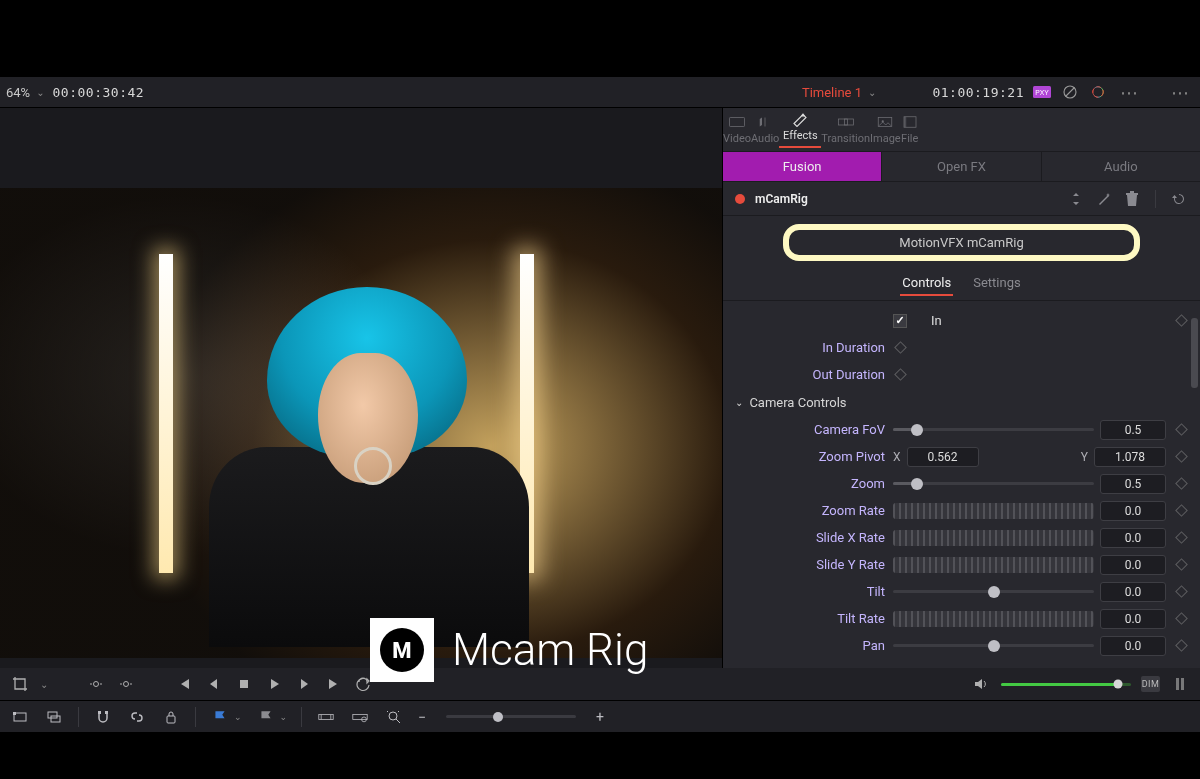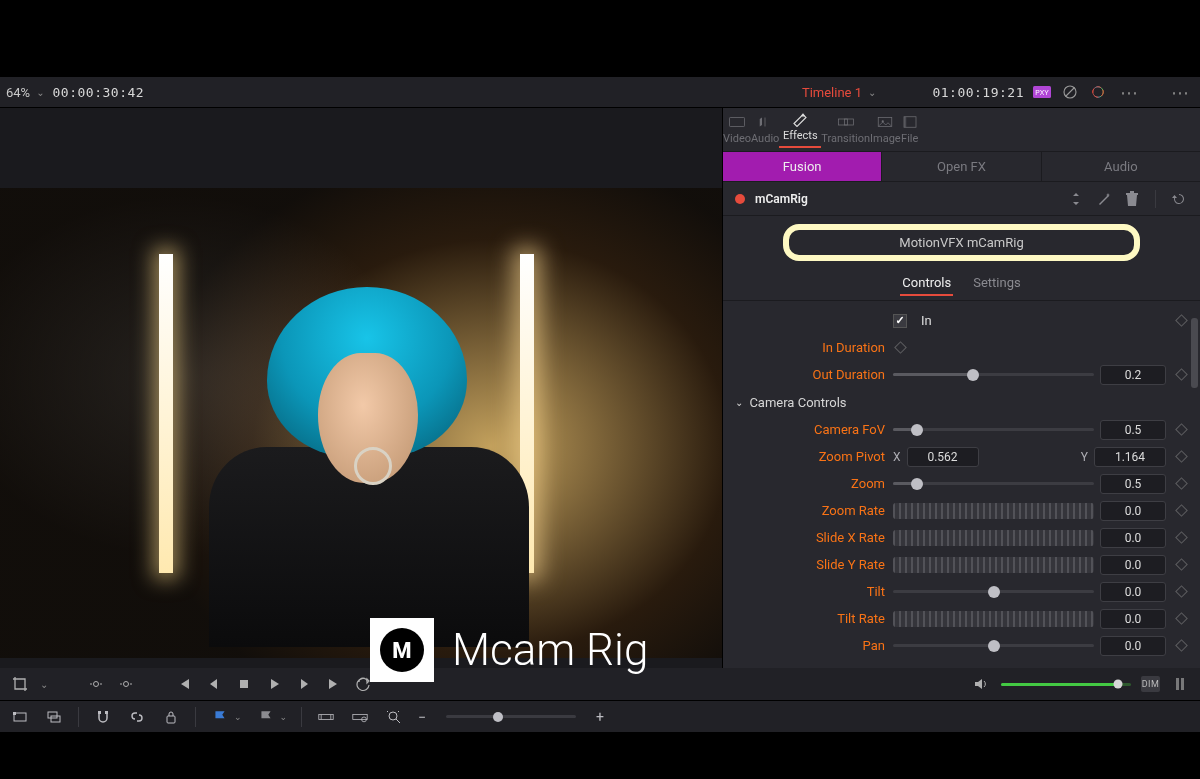--- a/index.html
+++ b/index.html
@@ -55,29 +55,29 @@
 .fxTitle{border:6px solid #fef9c3;border-radius:16px;padding:5px 110px;font-size:13px;color:#c9c9c9}
 
 
 .innerTabs{display:flex;justify-content:center;gap:18px;font-size:13px;color:#8a8a90;padding-bottom:4px;border-bottom:1px solid #1b1b1f}
 .innerTab{padding:4px 2px;cursor:pointer}
 .innerTab.active{color:#eee;border-bottom:2px solid #e64b3c}
 
 
 .params{padding:6px 12px 0 12px;overflow:hidden}
 .row{display:flex;align-items:center;height:27px;gap:8px}
-.row .lbl{width:150px;text-align:right;color:#f97316;font-size:13px}
+.row .lbl{width:150px;text-align:right;color:#c4b5fd;font-size:13px}
 .row .ctrl{flex:1;display:flex;align-items:center;gap:6px}
 .row .kf{width:14px;height:14px;display:flex;align-items:center;justify-content:center;opacity:.55}
 .row .kf:before{content:"";width:7px;height:7px;transform:rotate(45deg);border:1px solid #888}
 
 
 .cb{width:14px;height:14px;background:#3a3a40;border:1px solid #555;display:flex;align-items:center;justify-content:center}
 .cb.checked:after{content:"✓";color:#fff;font-size:11px;line-height:1;font-weight:700}
-.cbLabel{color:#ddd;font-size:13px;margin-left:8px}
+.cbLabel{color:#ddd;font-size:13px;margin-left:18px}
 
 
 .sliderTrack{flex:1;height:3px;background:#3c3c42;position:relative;border-radius:2px}
 .sliderTrack .fill{position:absolute;left:0;top:0;bottom:0;background:#5a5a60;border-radius:2px}
 .sliderTrack .thumb{position:absolute;top:50%;width:12px;height:12px;border-radius:50%;background:#bfbfc5;transform:translate(-50%,-50%)}
 
 .sliderTrack .hint{position:absolute;top:-6px;width:3px;height:3px;border-radius:50%;background:#888}
 
 
 .nf{width:66px;height:20px;background:#1d1d22;border:1px solid #3e3e44;border-radius:3px;color:#dcdcdc;font-size:12px;display:flex;align-items:center;justify-content:center}
@@ -309,27 +309,20 @@
       </div>
 
       <div class="row">
         <div class="lbl">In Duration</div>
         <div class="kf"></div>
       </div>
 
 
       <div class="row">
         <div class="lbl">Out Duration</div>
-        <div class="ctrl">
-          <div class="sliderTrack">
-            <div class="fill" style="width:40%"></div>
-              <div class="thumb" style="left:40%"></div>
-          </div>
-          <div class="nf">0.2</div>
-        </div>
         <div class="kf"></div>
       </div>
 
       <div class="secHdr">
         <span class="chev">⌄</span>
           <span>Camera Controls</span>
       </div>
 
       <div class="row">
         <div class="lbl">Camera FoV</div>
@@ -343,21 +336,21 @@
         <div class="kf"></div>
       </div>
 
       <div class="row">
         <div class="lbl">Zoom Pivot</div>
         <div class="ctrl">
           <span class="xyLbl">X</span>
           <div class="nf" style="width:72px">0.562</div>
           <div style="flex:1"></div>
           <span class="xyLbl">Y</span>
-          <div class="nf" style="width:72px">1.164</div>
+          <div class="nf" style="width:72px">1.078</div>
         </div>
         <div class="kf"></div>
       </div>
 
       <div class="row">
         <div class="lbl">Zoom</div>
         <div class="ctrl">
           <div class="sliderTrack">
               <div class="fill" style="width:12%"></div>
               <div class="thumb" style="left:12%"></div>

